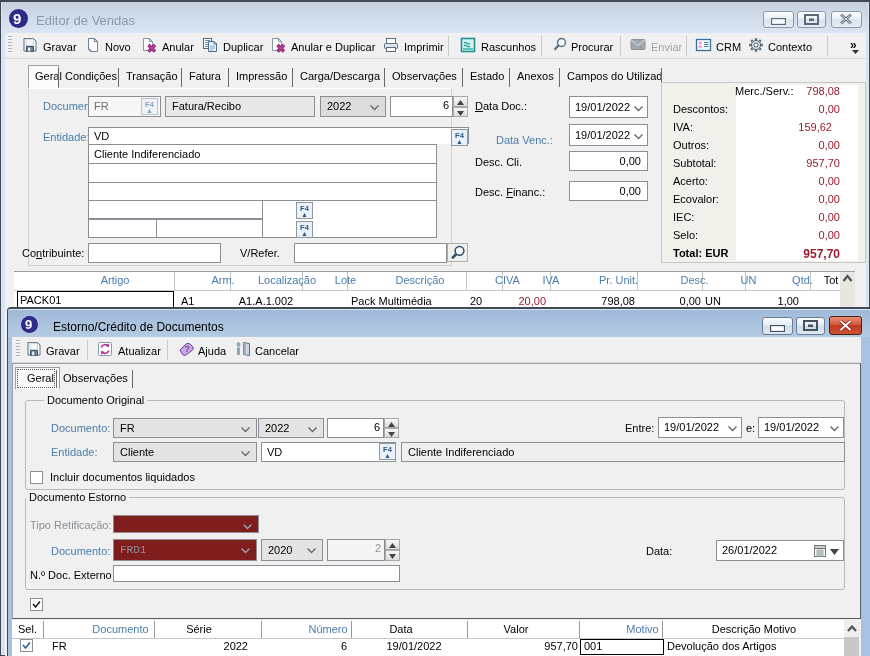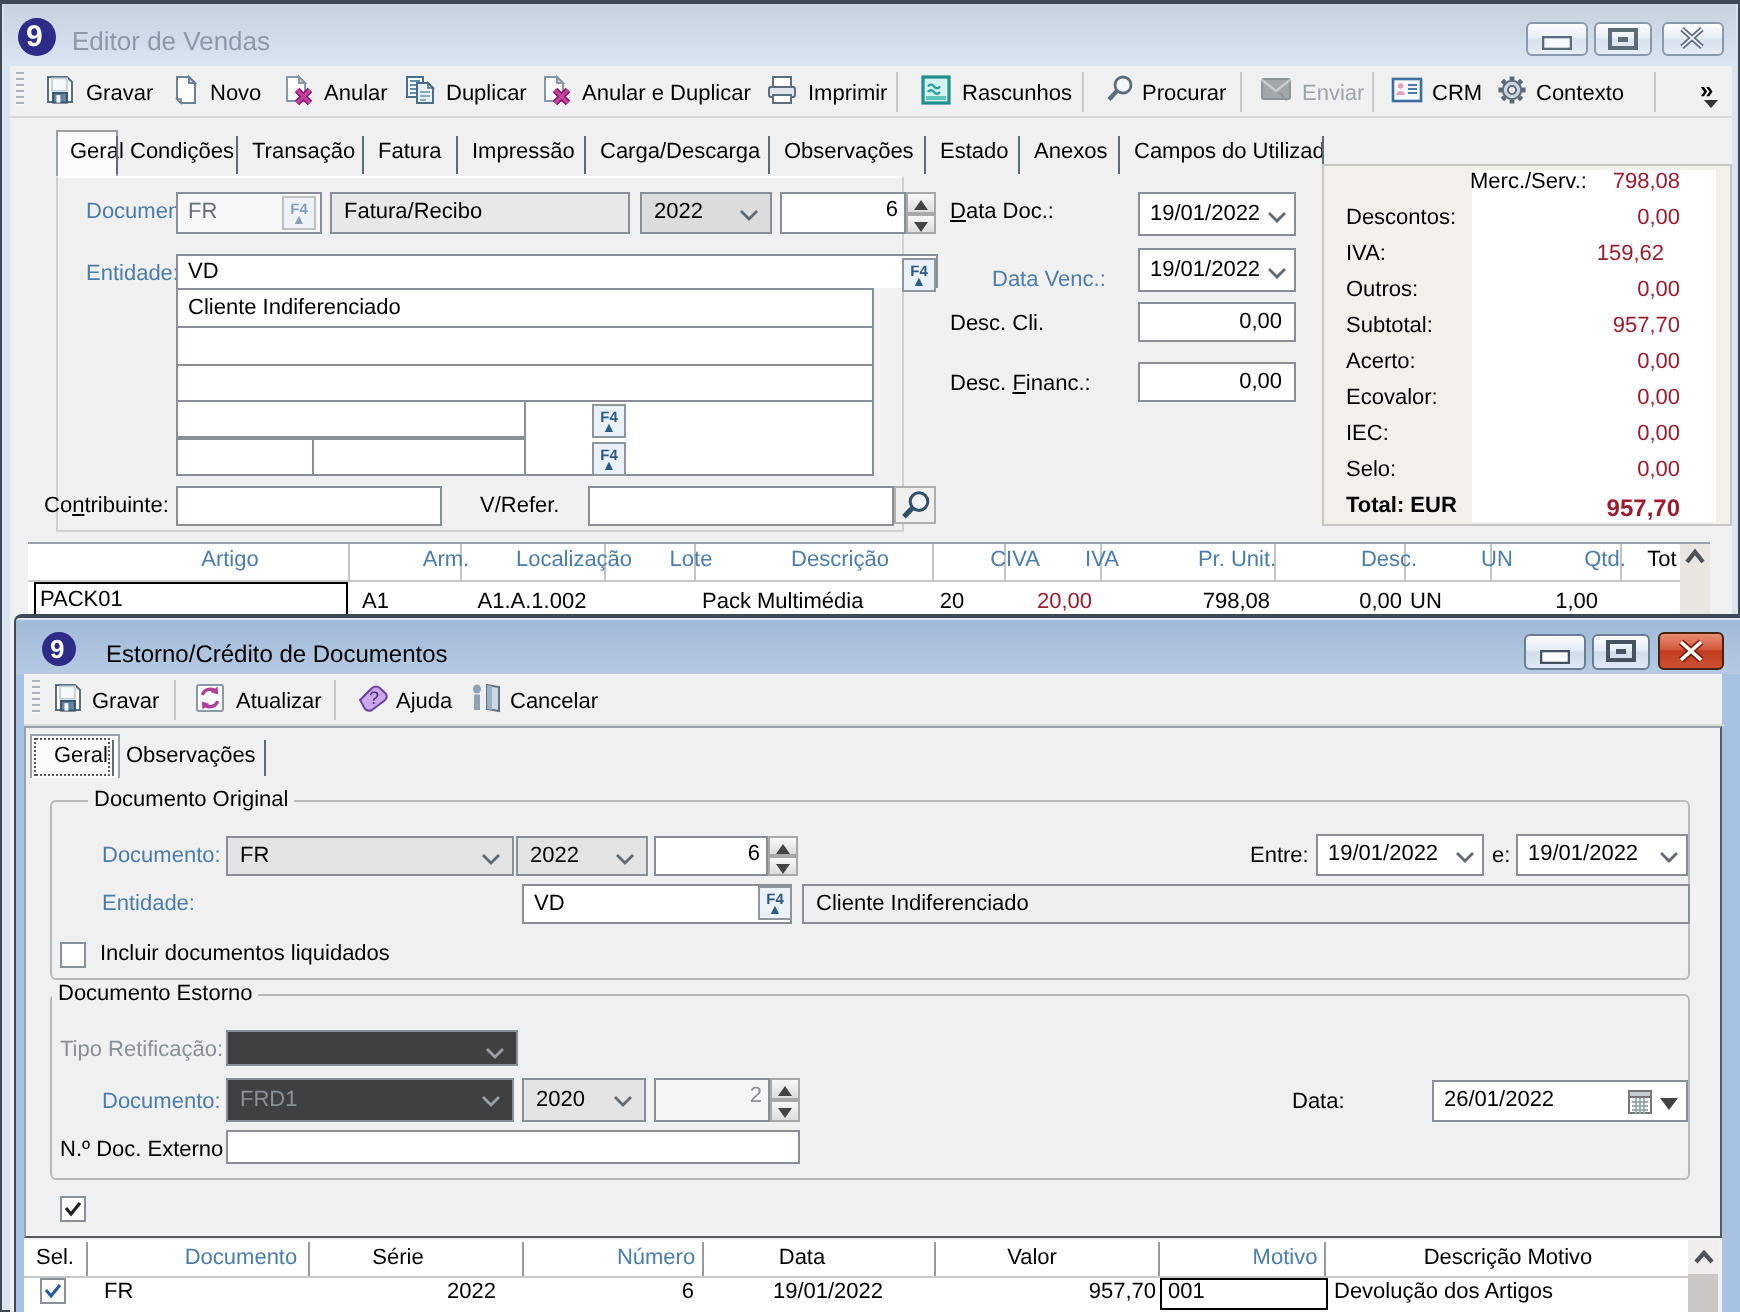--- a/index.html
+++ b/index.html
@@ -13,21 +13,21 @@
 .f4 { position:absolute; width:17px; height:17px; background:#eaf1f8; border:1px solid #8e979e; font-size:7.5px; font-weight:bold; color:#2b5a88; text-align:center; line-height:7px; padding-top:2px; }
 .f4 .ar { display:block; font-size:7px; color:#2b5a88; line-height:6px;}
 .spin { position:absolute; }
 .spin .sf { position:absolute; left:0; top:0; right:15px; bottom:0; background:#fff; border:1px solid #898f94; }
 .spin .sv { position:absolute; right:19px; top:3px; }
 .spin .sb { position:absolute; right:0; top:0; width:15px; height:50%; background:linear-gradient(#f8f8f8,#dcdcdc); border:1px solid #a8a8a8; }
 .spin .sb.dn { top:50%; }
 .spin .sb svg { display:block; margin:3px auto 0; }
 .tbtxt { font-size:11px; color:#000; }
 .cvl { color:#9b1c2e; }
-.w2dis { background:#404040; }
+.w2dis { background:#7f1d1d;font-family:Liberation Mono, monospace; }
 .tabsep { position:absolute; width:1px; background:#5f6a72; }
 .gln { position:absolute; background:#c4c4c4; }
 </style>
 </head>
 <body>
 
 <div id="w1" class="abs" style="left:0;top:0;width:870px;height:656px;">
 
   <div class="abs" style="left:0;top:0;width:870px;height:656px;background:#d9e4f1;border:1px solid #3f4a56;border-top:2px solid #3f4a56;"></div>
 
@@ -423,20 +423,26 @@
         </svg>
       </div>
     <div class="abs" style="left:734px;top:58px;">e:</div>
     <div class="fld" style="left:746px;top:53px;width:86px;height:21px;">
         <span class="abs" style="left:5px;top:3px;">19/01/2022</span>
         <svg class="abs" style="right:4px;top:8px;" width="9" height="6">
           <path d="M0.5 0.5 L4.5 4.5 L8.5 0.5" fill="none" stroke="#5f6a72" stroke-width="1.4"></path>
         </svg>
       </div>
     <div class="abs lbl" style="left:18px;top:82px;">Entidade:</div>
+    <div class="gfld" style="left:101px;top:78px;width:144px;height:20px;background:#e3e3e3;">
+        <span class="abs" style="left:6px;top:3px;">Cliente</span>
+        <svg class="abs" style="right:6px;top:8px;" width="9" height="6">
+          <path d="M0.5 0.5 L4.5 4.5 L8.5 0.5" fill="none" stroke="#5f6a72" stroke-width="1.4"></path>
+        </svg>
+      </div>
     <div class="fld" style="left:249px;top:78px;width:135px;height:20px;">
         <span class="abs" style="left:5px;top:3px;">VD</span>
       </div>
     <div class="f4" style="left:367px;top:79px;">F4<span class="ar">▲</span></div>
     <div class="gfld" style="left:389px;top:78px;width:444px;height:20px;background:#efefef;">
         <span class="abs" style="left:6px;top:3px;">Cliente Indiferenciado</span>
       </div>
     <div class="abs" style="left:18px;top:107px;width:13px;height:13px;background:#fff;border:1px solid #8a9097;"></div>
     <div class="abs" style="left:38px;top:107px;">Incluir documentos liquidados</div>
 

